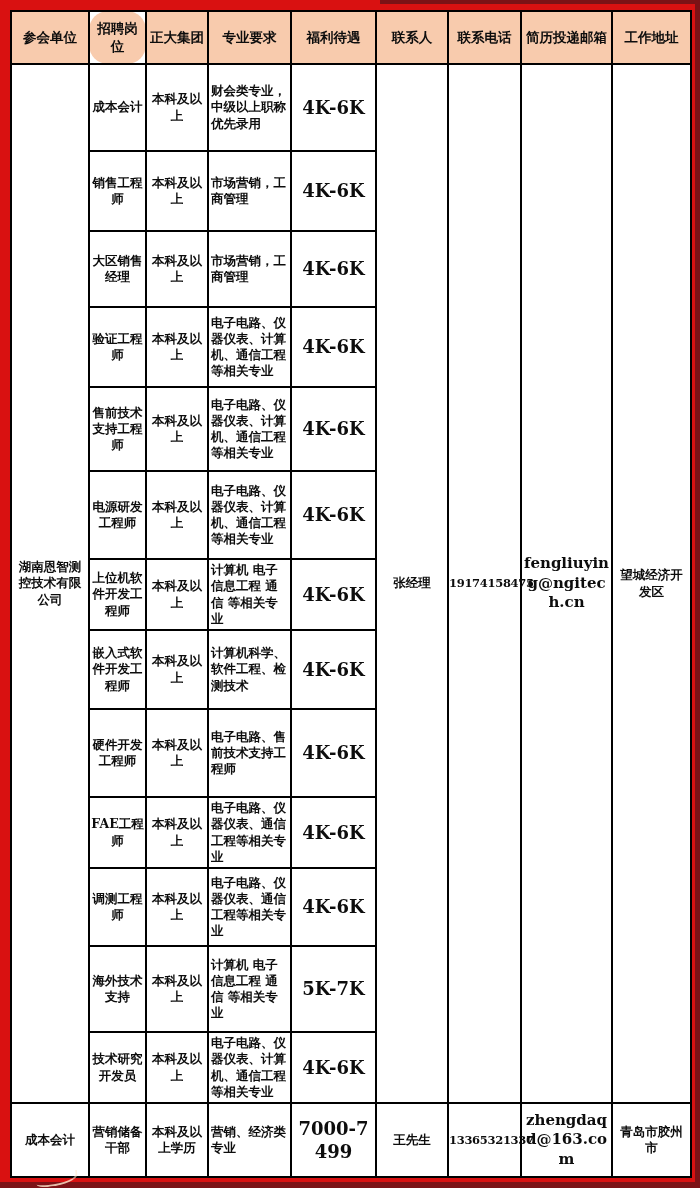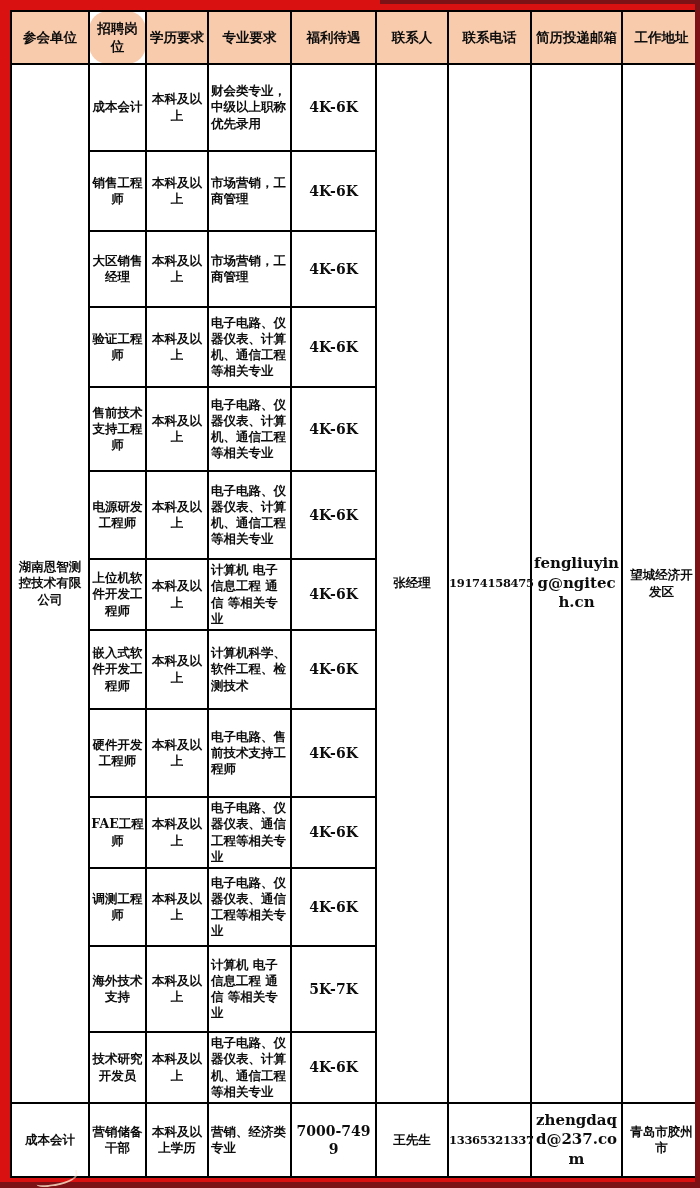--- a/index.html
+++ b/index.html
@@ -40,27 +40,27 @@
     font-size: 13.5px;
     padding: 2px 1px;
   }
   td { font-size: 12.5px; }
   .col0 { width: 78px; }
   .col1 { width: 57px; border-radius: 19px; }
   .col2 { width: 62px; }
   .col3 { width: 83px; }
   .col4 { width: 85px; }
   .col5 { width: 72px; }
-  .col6 { width: 83px; }
+  .col6 { width: 73px; }
   .col7 { width: 91px; }
   .col8 { width: 79px; }
   td.major { text-align: left; padding: 2px 2px; }
   td.phone { font-size: 11.5px; letter-spacing: -0.3px; padding: 2px 0; white-space: nowrap; }
   td.email { font-size: 15px; padding: 2px 1px; }
-  td.salary { font-size: 14px; }
+  td.salary { font-size: 18px; }
   td.position { padding: 2px 1px; }
   tbody tr:nth-child(1)  { height: 87px; }
   tbody tr:nth-child(2)  { height: 80px; }
   tbody tr:nth-child(3)  { height: 76px; }
   tbody tr:nth-child(4)  { height: 80px; }
   tbody tr:nth-child(5)  { height: 84px; }
   tbody tr:nth-child(6)  { height: 88px; }
   tbody tr:nth-child(7)  { height: 69px; }
   tbody tr:nth-child(8)  { height: 79px; }
   tbody tr:nth-child(9)  { height: 88px; }
@@ -99,21 +99,21 @@
 </style>
 </head>
 <body>
 
 <div class="page">
   <table class="job-table">
     <thead>
       <tr>
           <th class="col0">参会单位</th>
           <th class="col1">招聘岗位</th>
-          <th class="col2">学历要求</th>
+          <th class="col2">正大集团</th>
           <th class="col3">专业要求</th>
           <th class="col4">福利待遇</th>
           <th class="col5">联系人</th>
           <th class="col6">联系电话</th>
           <th class="col7">简历投递邮箱</th>
           <th class="col8">工作地址</th>
         </tr>
     </thead>
     <tbody>
         <tr>
@@ -200,21 +200,21 @@
           <td class="col4 salary">4K-6K</td>
         </tr>
         <tr>
           <td class="col0">成本会计</td>
           <td class="col1 position">营销储备干部</td>
           <td class="col2">本科及以上学历</td>
           <td class="col3 major">营销、经济类专业</td>
           <td class="col4 salary">7000-7499</td>
           <td class="col5">王先生</td>
           <td class="col6 phone">13365321337</td>
-          <td class="col7 email">zhengdaqd@237.com</td>
+          <td class="col7 email">zhengdaqd@163.com</td>
           <td class="col8">青岛市胶州市</td>
         </tr>
       </tbody>
   </table>
   <div class="top-dark-strip"></div>
   <div class="right-dark-strip"></div>
   <div class="bottom-dark-strip"></div>
   <div class="decorative-curve"></div>
 </div>
 

